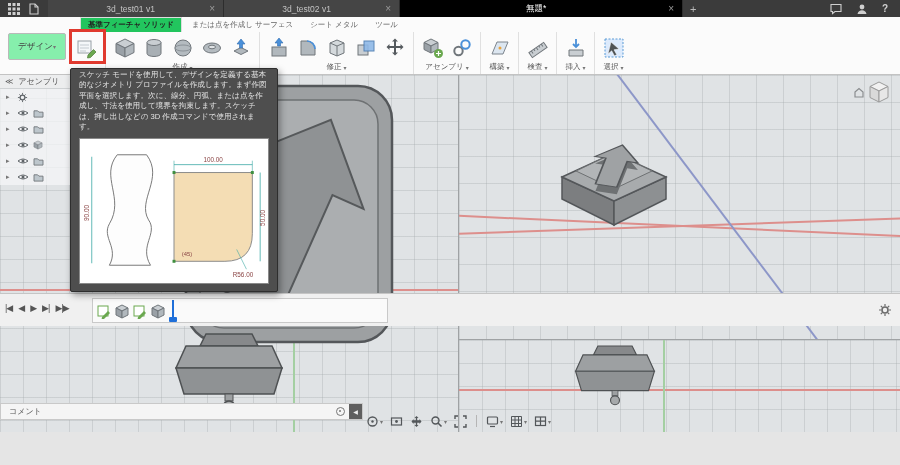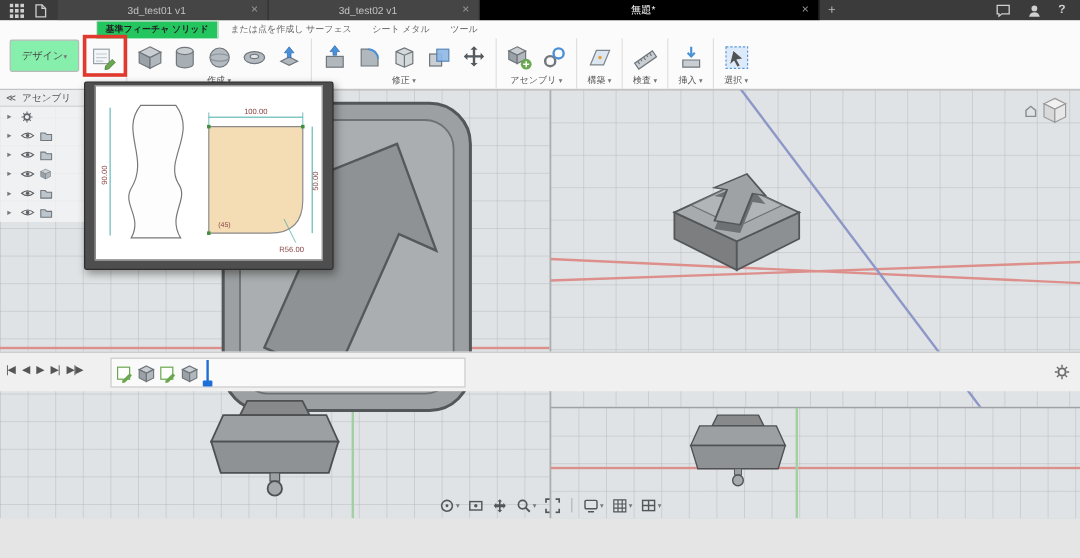--- a/index.html
+++ b/index.html
@@ -477,20 +477,21 @@
             <circle cx="6" cy="4" r="1.5" fill="#5f6468"></circle>
           </svg>
         <svg width="11" height="9" viewBox="0 0 12 10">
             <path d="M1 2h4l1.5 1.5H11V9H1z" fill="#bdc6cc" stroke="#70767b"></path>
           </svg>
       </div>
     </div>
   </div>
 
   <div class="tooltip">
+    <div class="tt-p">スケッチ モードを使用して、デザインを定義する基本的なジオメトリ プロファイルを作成します。まず作図平面を選択します。次に、線分、円弧、または点を作成し、寸法を使用して境界を拘束します。スケッチは、押し出しなどの 3D 作成コマンドで使用されます。</div>
     <div class="tt-illu">
       <svg viewBox="0 0 192 146" preserveAspectRatio="none">
         <path d="M38,16 C20,38 46,60 30,86 C22,100 40,110 30,128 L72,128 C60,108 80,96 70,82 C58,62 86,40 68,16 Z" fill="#fdfdfd" stroke="#777" stroke-width="1"></path>
         <line x1="12" y1="18" x2="12" y2="126" stroke="#3aa7a3" stroke-width=".8"></line>
         <text x="9" y="75" font-size="6.5" fill="#8a4444" transform="rotate(-90 9 75)" text-anchor="middle">90.00</text>
         <path d="M96,34 H176 V96 Q176,124 148,124 H96 Z" fill="#f4ddb4" stroke="#8a8a8a" stroke-width="1"></path>
         <line x1="96" y1="26" x2="176" y2="26" stroke="#3aa7a3" stroke-width=".8"></line>
         <line x1="96" y1="22" x2="96" y2="34" stroke="#3aa7a3" stroke-width=".6"></line>
         <line x1="176" y1="22" x2="176" y2="34" stroke="#3aa7a3" stroke-width=".6"></line>
         <text x="136" y="23" font-size="6.5" fill="#8a4444" text-anchor="middle">100.00</text>
@@ -499,20 +500,25 @@
         <text x="104" y="119" font-size="6" fill="#8a4444">(45)</text>
         <line x1="160" y1="112" x2="170" y2="132" stroke="#3aa7a3" stroke-width=".6"></line>
         <text x="156" y="140" font-size="6.5" fill="#8a4444">R56.00</text>
         <rect x="94.5" y="32.5" width="3" height="3" fill="#3f8f3f"></rect>
         <rect x="174.5" y="32.5" width="3" height="3" fill="#3f8f3f"></rect>
         <rect x="94.5" y="122.5" width="3" height="3" fill="#3f8f3f"></rect>
       </svg>
     </div>
   </div>
 
+  <div class="comment-bar">
+    <span class="lbl">コメント</span>
+    <span class="cm-dot"></span>
+    <span class="cm-toggle">◀</span>
+  </div>
 
   <div class="navbar">
     <span class="nav-ic">
       <svg viewBox="0 0 13 13">
           <circle cx="6.5" cy="6.5" r="4.5" fill="none" stroke="#53575a" stroke-width="1.3"></circle>
           <circle cx="6.5" cy="6.5" r="1.2" fill="#53575a"></circle>
         </svg>
       <span class="caret">▾</span>
     </span>
     <span class="nav-ic">

